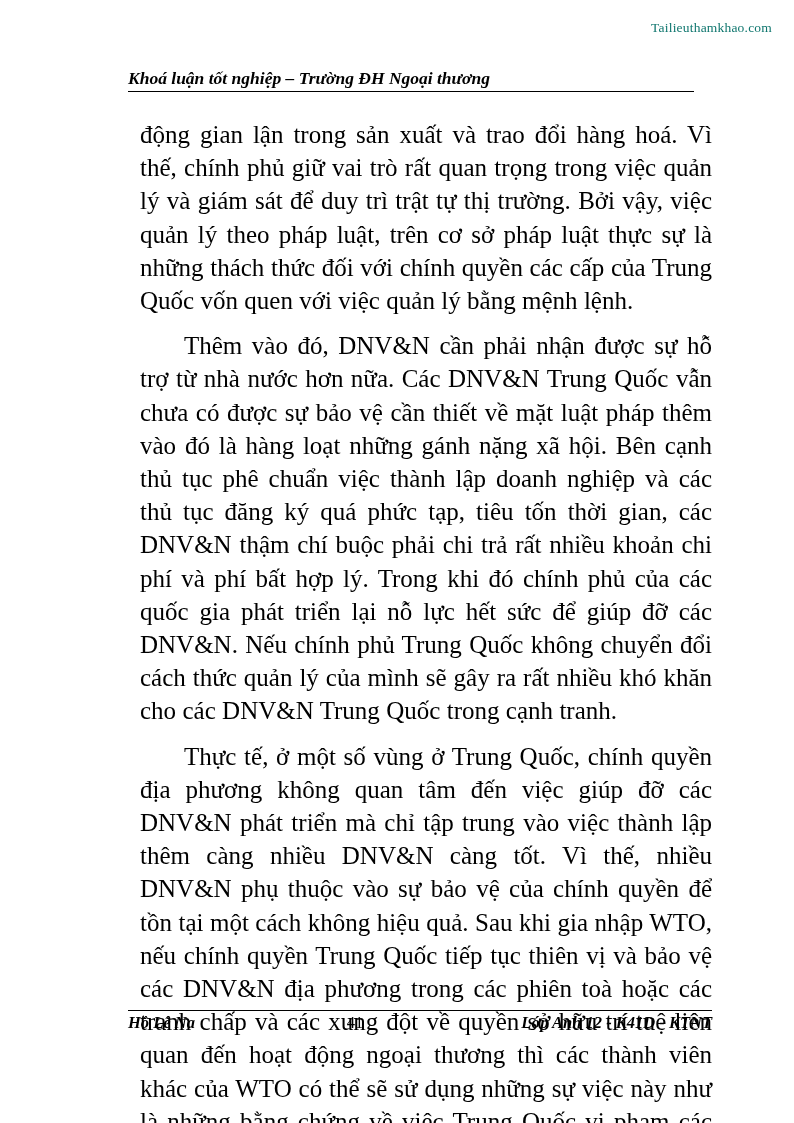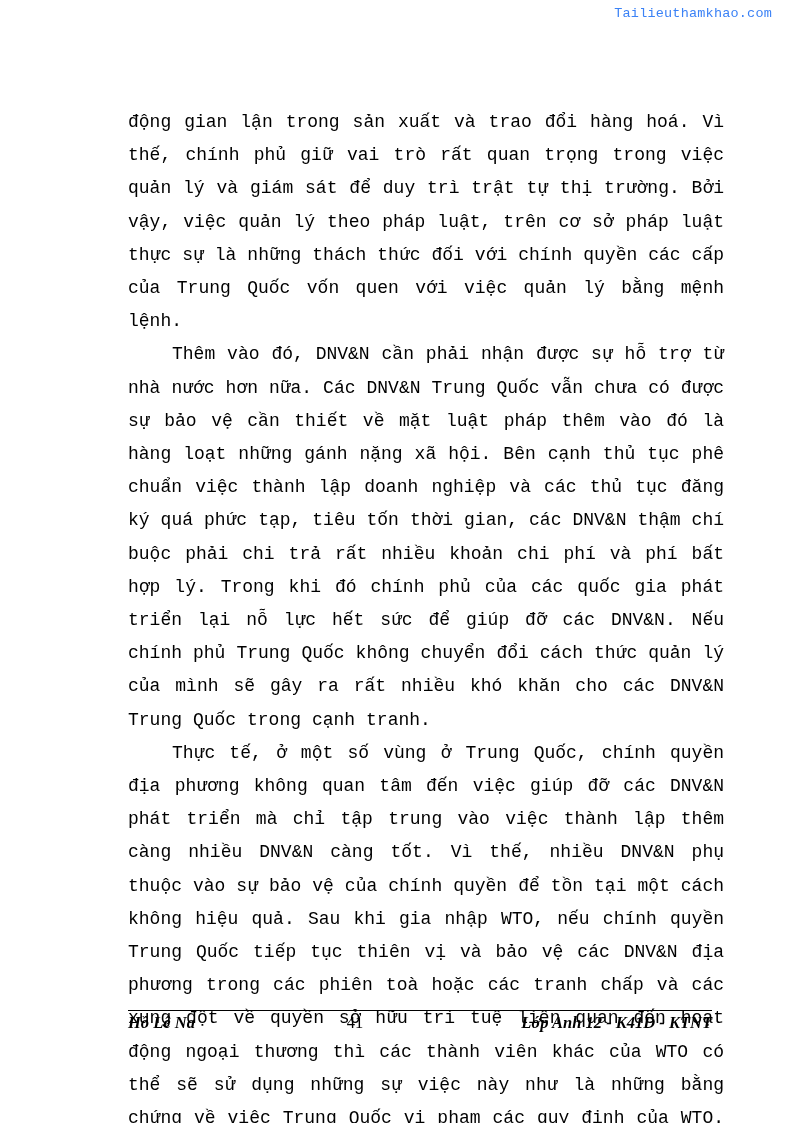--- a/index.html
+++ b/index.html
@@ -18,26 +18,26 @@
 
   .page {
     position: absolute;
     inset: 0;
     background: #ffffff;
   }
 
   
   .watermark {
     position: absolute;
-    top: 6px;
+    top: 20px;
     right: 22px;
-    font-family: Liberation Mono, monospace;
+    font-family: Liberation Serif, serif;
     font-size: 13.5px;
     letter-spacing: 0.2px;
-    color: #3b82f6;
+    color: #0f766e;
     white-space: nowrap;
   }
 
   
   .header {
     position: absolute;
     left: 128px;
     top: 68px;
     width: 566px;
   }
@@ -55,29 +55,28 @@
   }
 
   
   .body-area {
     position: absolute;
     left: 128px;
     top: 106px;
     width: 596px;
   }
   p.para {
-    margin: 0;
+    margin: 12px;
     text-align: justify;
     text-justify: inter-word;
     text-indent: 44px;
-    font-size: 18px;
+    font-size: 25px;
     line-height: 33.2px;
     hyphens: none;
     word-spacing: 0.1px;
-    font-family: Liberation Mono, monospace;
   }
   p.para.no-indent {
     text-indent: 0;
   }
   p.para + p.para {
     margin-top: 0px;
   }
 
   h2.section-heading {
     margin: 6px 0 0 0;
@@ -132,20 +131,24 @@
     white-space: nowrap;
   }
 </style>
 </head>
 <body>
 
 <div class="page">
 
   <div class="watermark">Tailieuthamkhao.com</div>
 
+  <div class="header">
+    <div class="header-text">Khoá luận tốt nghiệp – Trường ĐH Ngoại thương</div>
+    <div class="header-rule"></div>
+  </div>
 
   <div class="body-area">
     <p class="para no-indent">động gian lận trong sản xuất và trao đổi hàng hoá. Vì thế, chính phủ giữ vai trò rất quan trọng trong việc quản lý và giám sát để duy trì trật tự thị trường. Bởi vậy, việc quản lý theo pháp luật, trên cơ sở pháp luật thực sự là những thách thức đối với chính quyền các cấp của Trung Quốc vốn quen với việc quản lý bằng mệnh lệnh.</p>
     <p class="para">Thêm vào đó, DNV&amp;N cần phải nhận được sự hỗ trợ từ nhà nước hơn nữa. Các DNV&amp;N Trung Quốc vẫn chưa có được sự bảo vệ cần thiết về mặt luật pháp thêm vào đó là hàng loạt những gánh nặng xã hội. Bên cạnh thủ tục phê chuẩn việc thành lập doanh nghiệp và các thủ tục đăng ký quá phức tạp, tiêu tốn thời gian, các DNV&amp;N thậm chí buộc phải chi trả rất nhiều khoản chi phí và phí bất hợp lý. Trong khi đó chính phủ của các quốc gia phát triển lại nỗ lực hết sức để giúp đỡ các DNV&amp;N. Nếu chính phủ Trung Quốc không chuyển đổi cách thức quản lý của mình sẽ gây ra rất nhiều khó khăn cho các DNV&amp;N Trung Quốc trong cạnh tranh.</p>
     <p class="para">Thực tế, ở một số vùng ở Trung Quốc, chính quyền địa phương không quan tâm đến việc giúp đỡ các DNV&amp;N phát triển mà chỉ tập trung vào việc thành lập thêm càng nhiều DNV&amp;N càng tốt. Vì thế, nhiều DNV&amp;N phụ thuộc vào sự bảo vệ của chính quyền để tồn tại một cách không hiệu quả. Sau khi gia nhập WTO, nếu chính quyền Trung Quốc tiếp tục thiên vị và bảo vệ các DNV&amp;N địa phương trong các phiên toà hoặc các tranh chấp và các xung đột về quyền sở hữu trí tuệ liên quan đến hoạt động ngoại thương thì các thành viên khác của WTO có thể sẽ sử dụng những sự việc này như là những bằng chứng về việc Trung Quốc vi phạm các quy định của WTO. Những điều này có thể huỷ hoại hình ảnh của Trung Quốc. Vậy chính phủ Trung Quốc đã làm gì giúp các DNV&amp;N vượt qua những thách thức khi tham gia hội nhập, ngày càng phát triển và thực hiện được những mục tiêu chiến lược do Chính phủ đề ra?</p>
     <h2 class="section-heading">III. CHÍNH SÁCH PHÁT TRIỂN DNV&amp;N CỦA TRUNG QUỐC</h2>
   </div>
 
   <div class="footer">
     <div class="footer-rule"></div>

